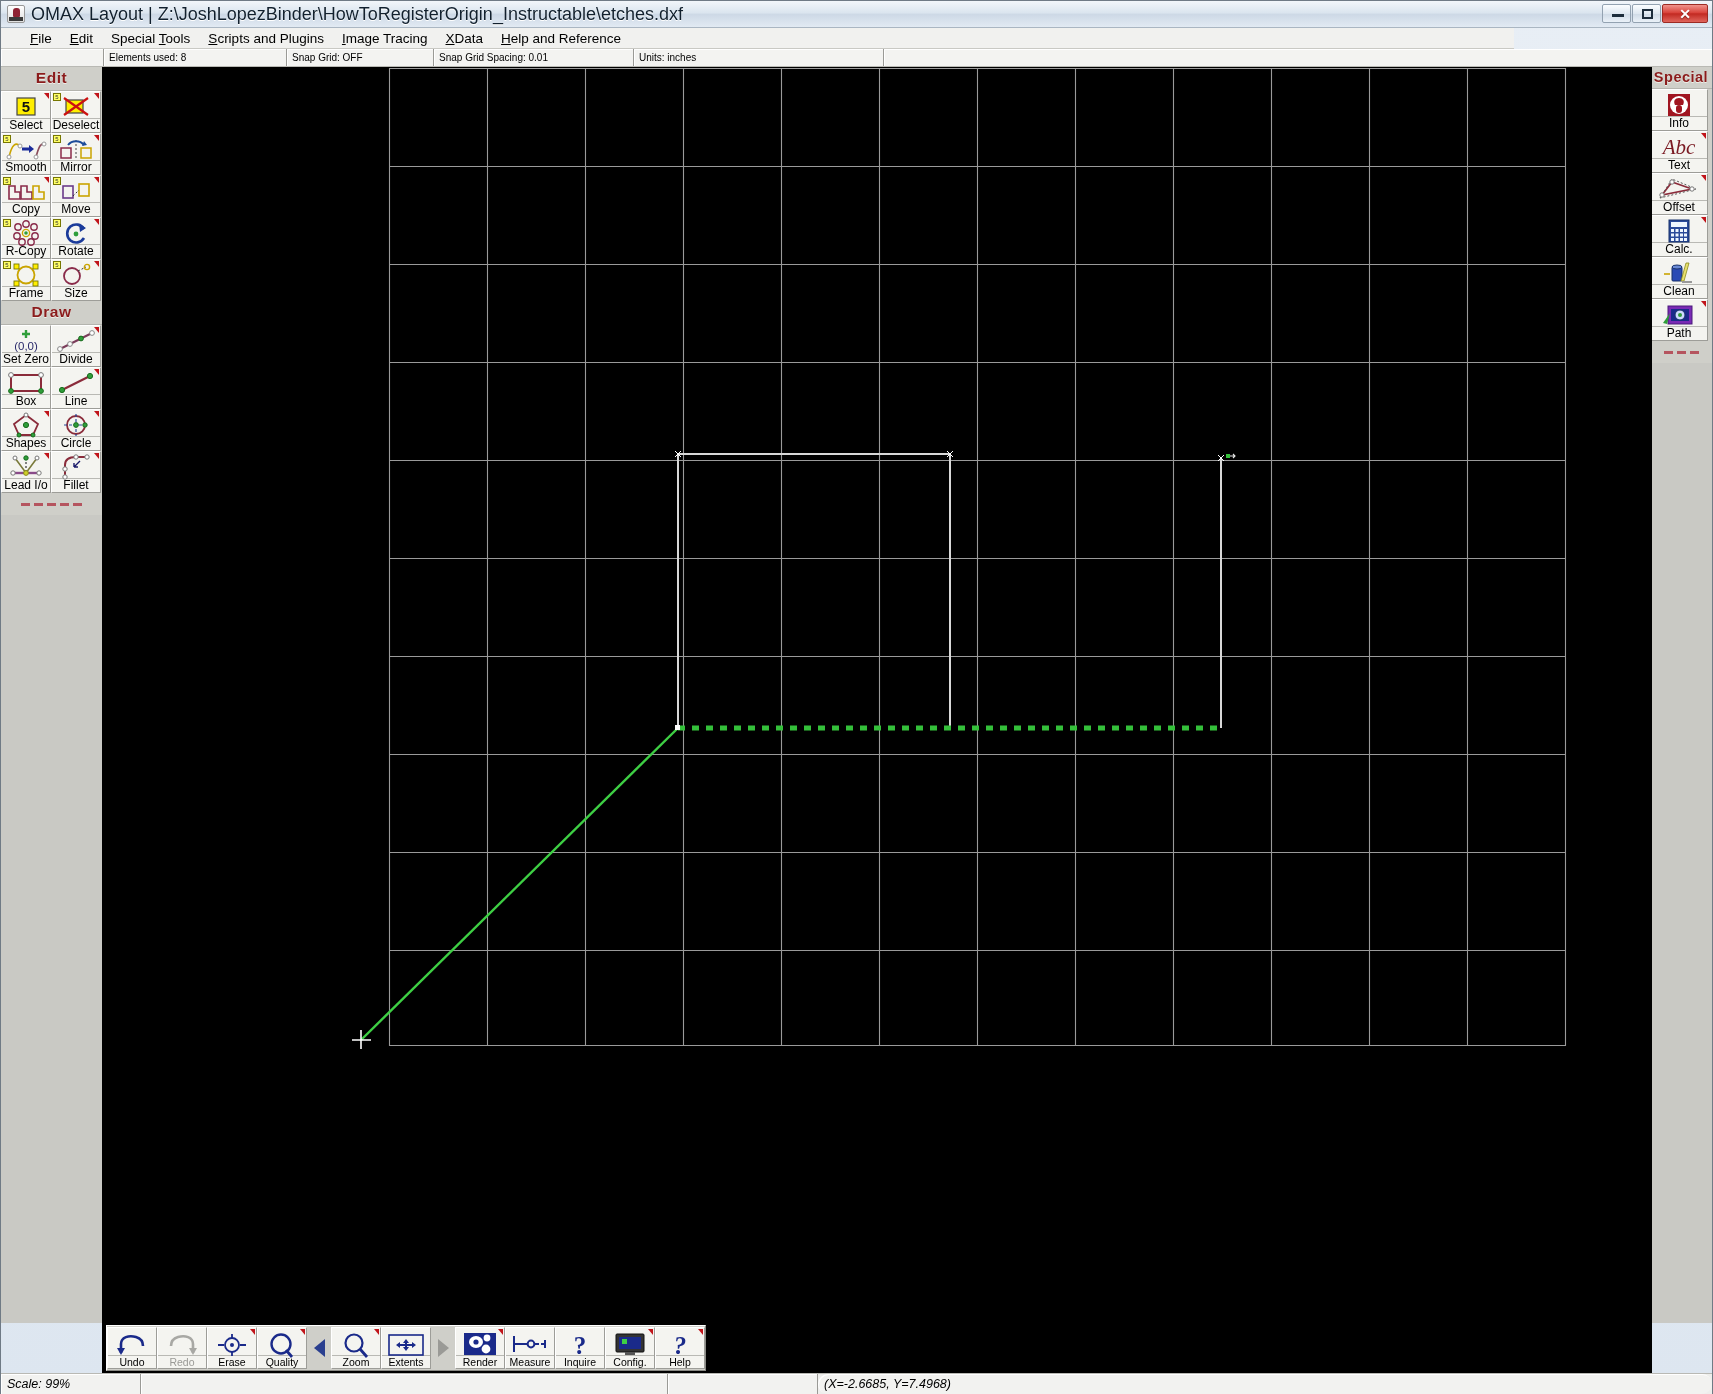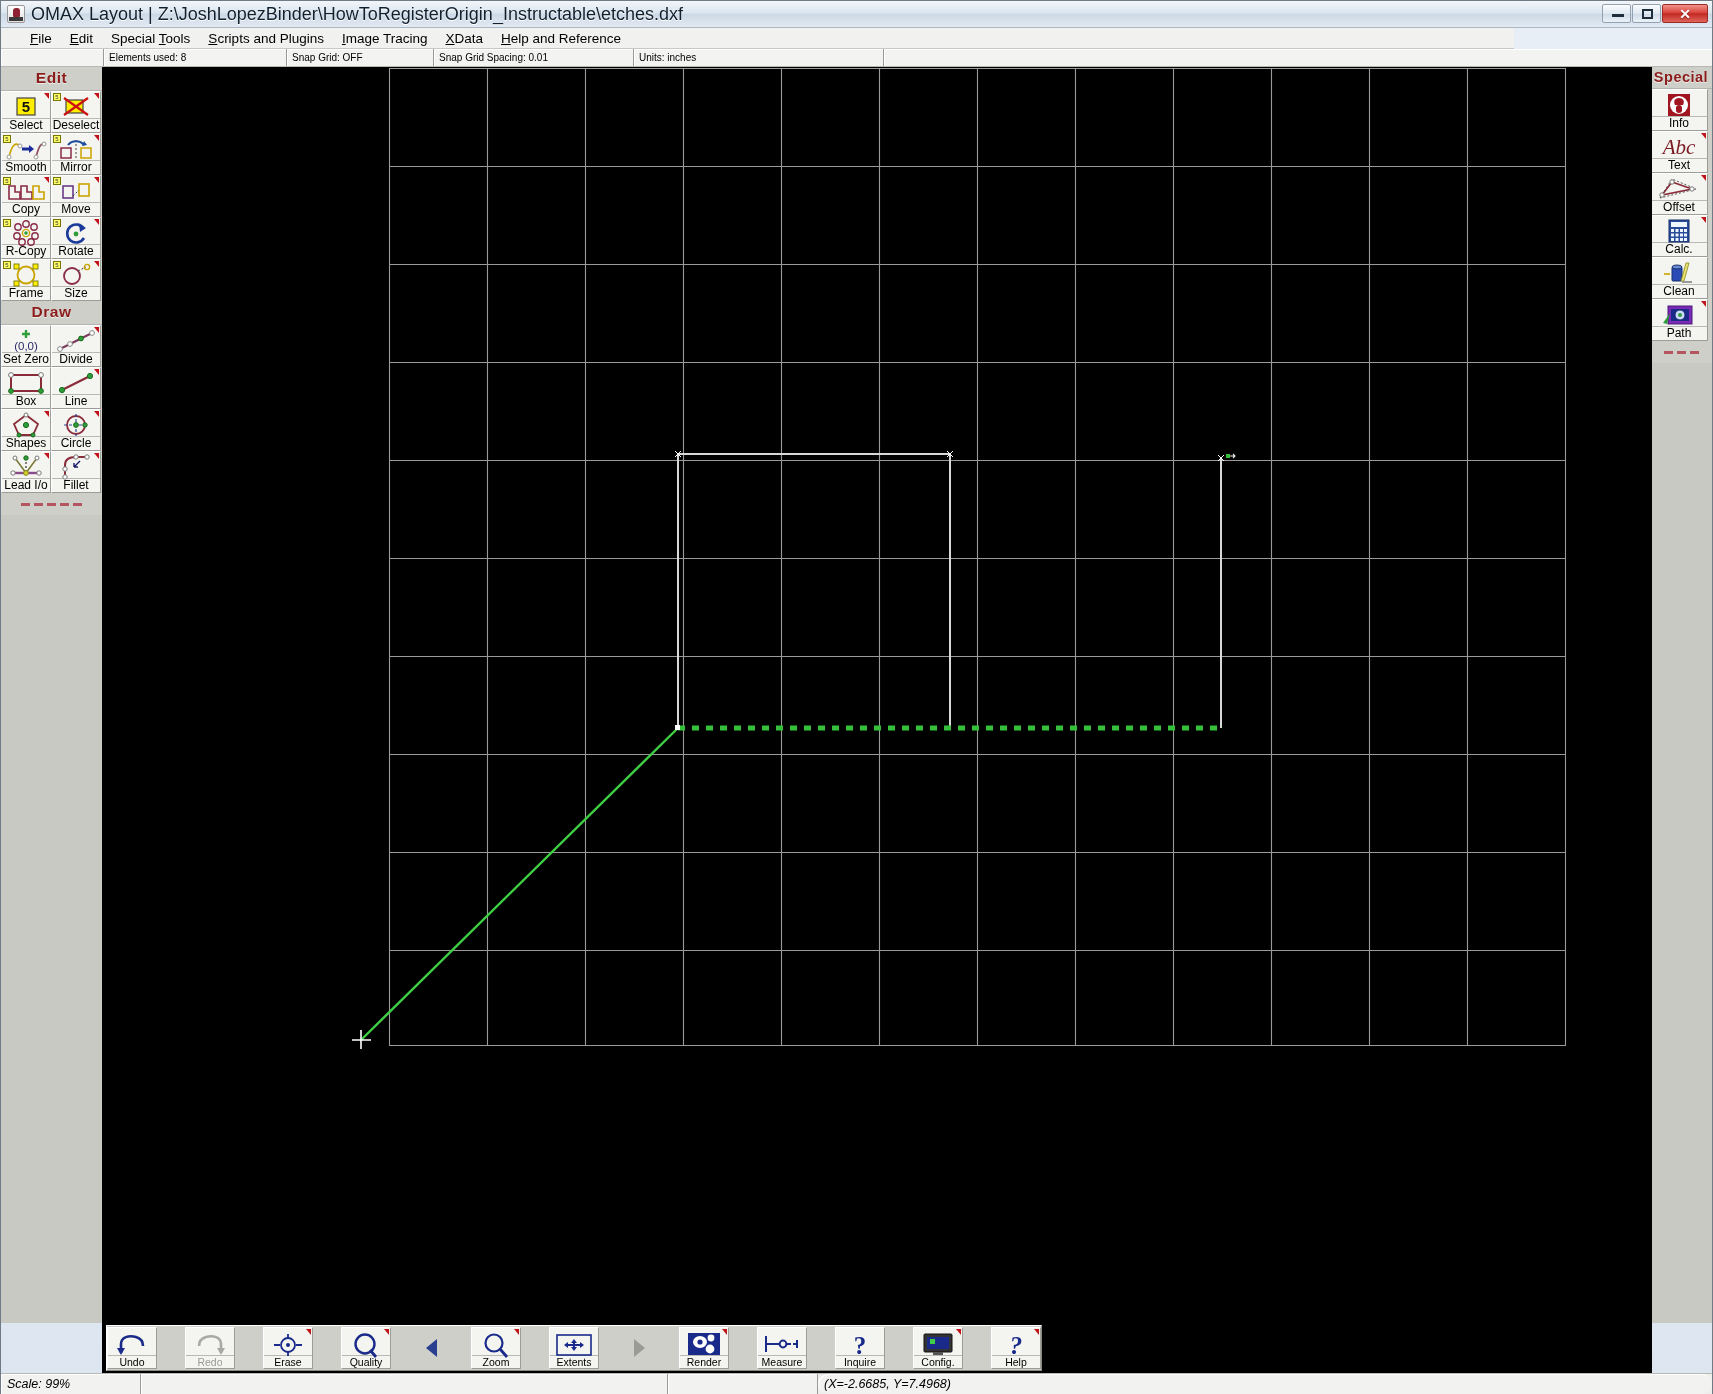--- a/index.html
+++ b/index.html
@@ -150,21 +150,21 @@
 
   
   #bottombar {
     position: absolute; left: 101px; top: 1322px; width: 1550px; height: 50px;
     background: #000;
   }
   #btoolset {
     position: absolute; left: 4px; top: 2px; height: 46px;
     display: flex; align-items: stretch; background: #cfcfc9;
     border-top: 1px solid #ffffff; border-left: 1px solid #ffffff;
-    border-right: 1px solid #8a8a85; border-bottom: 1px solid #8a8a85; gap: 28px;
+    border-right: 1px solid #8a8a85; border-bottom: 1px solid #8a8a85;
   }
   .bbtn {
     width: 50px; background: #f4f4f0; position: relative;
     border-right: 1px solid #9d9d98;
     border-top: 1px solid #ffffff; border-left: 1px solid #ffffff;
     border-bottom: 1px solid #9d9d98;
     display: flex; flex-direction: column; align-items: center; justify-content: flex-end;
     margin: 1px 0;
   }
   .bbtn .tool-ico { top: 3px; height: 27px; }

